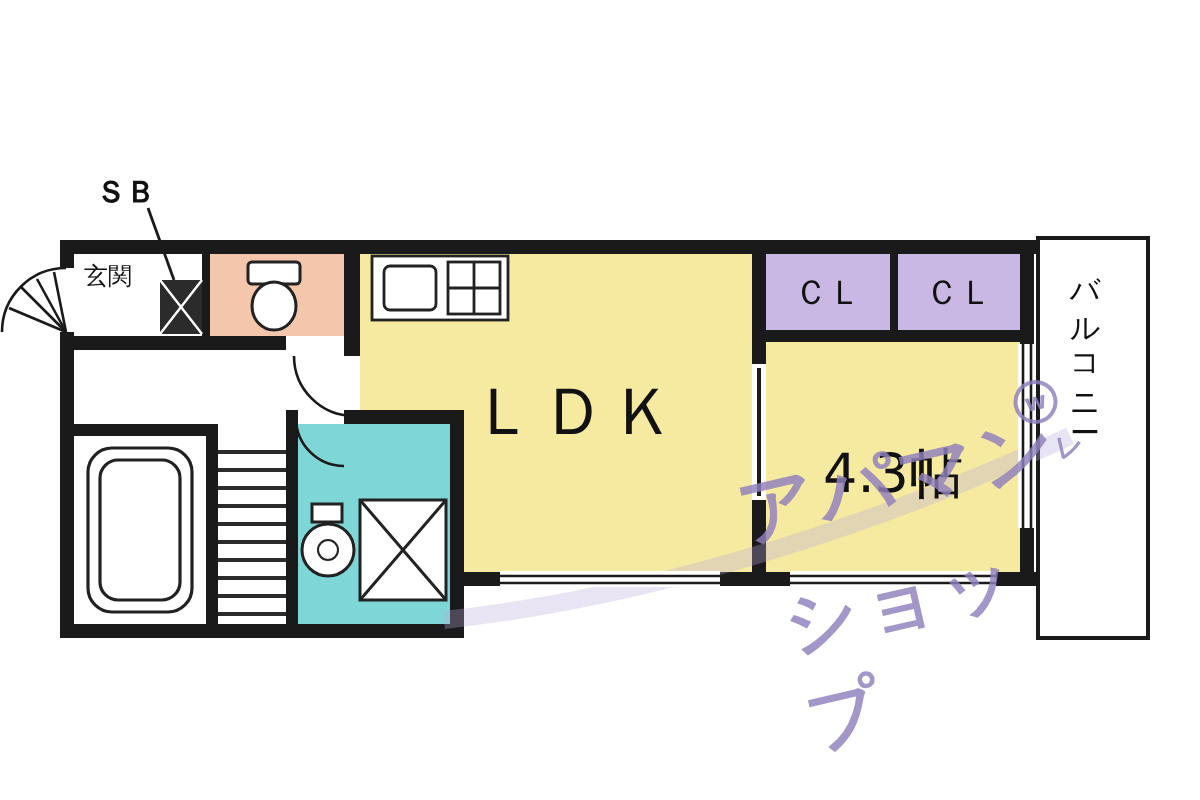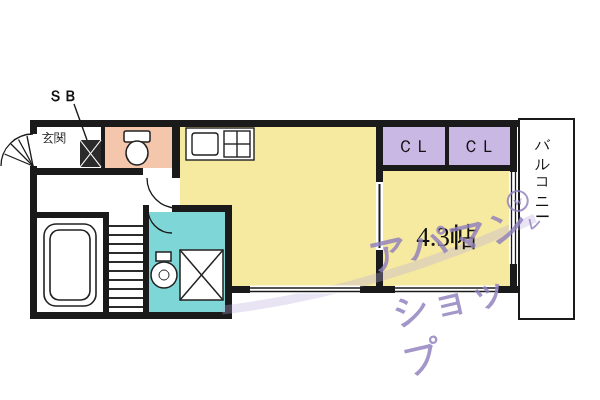--- a/index.html
+++ b/index.html
@@ -7,21 +7,21 @@
     --wall:#1a1a1a;
     --room-yellow:#f6e9a0;
     --toilet-pink:#f4c7ad;
     --closet-purple:#c9b7e4;
     --washroom-cyan:#7fd6d6;
     --watermark-purple:#9080bd;
     --bg:#ffffff;
   }
   *{margin:0;padding:0;box-sizing:border-box;}
   body{font-family:"DejaVu Sans",sans-serif;background:#fff;}
-  .stage{position:relative;width:600px;height:400px;background:var(--bg);overflow:hidden;font-family:Liberation Serif, serif;}
+  .stage{position:relative;width:600px;height:400px;background:var(--bg);overflow:hidden;}
   .room{position:absolute;z-index:1;}
   .wall{position:absolute;background:var(--wall);z-index:3;}
   .label{position:absolute;z-index:5;color:#111;line-height:1.1;white-space:nowrap;}
   .centered{display:flex;align-items:center;justify-content:center;text-align:left;}
   .stripes{background:repeating-linear-gradient(180deg,#ffffff 0 7px,#2b2b2b 7px 9px);}
   .balcony{border:2px solid var(--wall);background:#fff;}
   .vtext{writing-mode:vertical-rl;text-orientation:upright;}
   svg.overlay{position:absolute;left:0;top:0;z-index:4;pointer-events:none;}
   .watermark{position:absolute;left:366px;top:214px;width:182px;z-index:6;
     color:var(--watermark-purple);opacity:.82;transform:rotate(-13deg);font-weight:bold;}
@@ -132,20 +132,21 @@
     </g>
     <g>
       <rect x="395" y="285.5" width="103" height="8" fill="#ffffff"></rect>
       <line x1="395" y1="288" x2="498" y2="288" stroke="#1a1a1a" stroke-width="1.3"></line>
       <line x1="395" y1="291.5" x2="498" y2="291.5" stroke="#1a1a1a" stroke-width="1.3"></line>
     </g>
   </svg>
 
   <div class="label" style="left:48px;top:88px;font-size:15px;font-weight:600;">ＳＢ</div>
   <div class="label" style="left:42px;top:132px;font-size:12px;">玄関</div>
+  <div class="label centered" style="left:208px;top:186px;width:160px;height:40px;font-size:33px;letter-spacing:2px;">ＬＤＫ</div>
   <div class="label centered" style="left:383px;top:133px;width:62px;height:28px;font-size:17px;">ＣＬ</div>
   <div class="label centered" style="left:449px;top:133px;width:61px;height:28px;font-size:17px;">ＣＬ</div>
   <div class="label centered" style="left:385px;top:221px;width:123px;height:34px;font-size:27px;">4.3帖</div>
   <div class="label vtext" style="left:534px;top:128px;height:180px;font-size:15px;letter-spacing:3px;">バルコニー</div>
 
   <div class="watermark">
     <div class="wm-line1">アパマン</div>
     <div class="wm-badge">w</div>
     <div class="wm-badge2">レ</div>
     <div class="wm-line2">ショップ</div>

